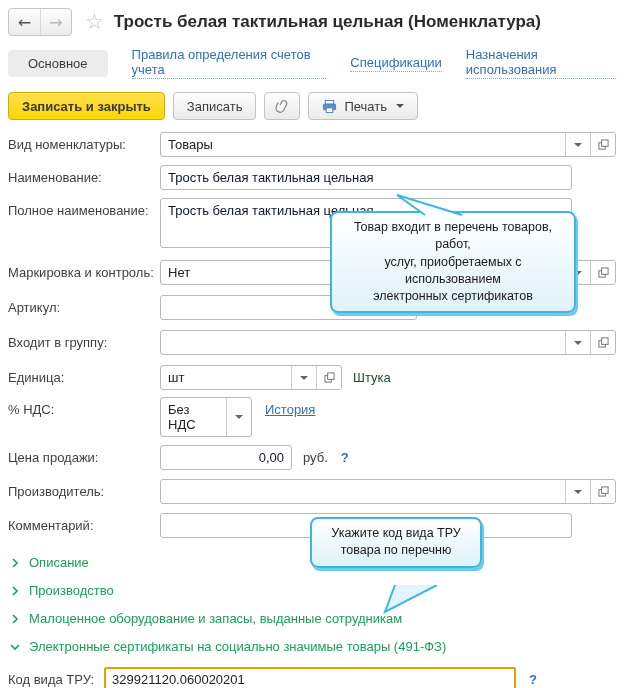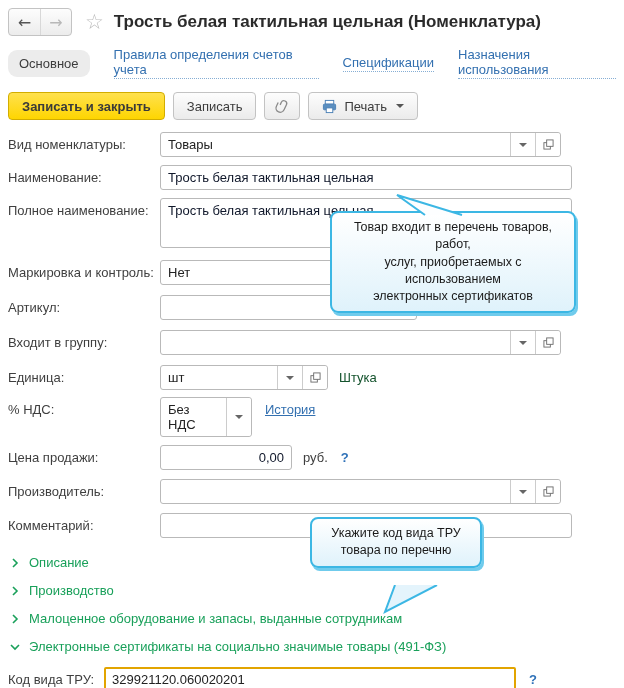--- a/index.html
+++ b/index.html
@@ -17,21 +17,21 @@
              background:linear-gradient(#fdfdfd,#ececec); }
   .navbtn { width:31px; height:26px; display:flex; align-items:center; justify-content:center;
             font-size:16px; font-family:"DejaVu Sans",sans-serif; cursor:pointer; }
   .navbtn.back { color:#555; }
   .navbtn.fwd  { color:#b8b8b8; border-left:1px solid #d8d8d8; }
   .star { color:#bdbdbd; font-size:21px; margin:0 10px 0 13px; font-family:"DejaVu Sans",sans-serif; }
   .title { font-size:17px; font-weight:bold; color:#2b2b2b; white-space:nowrap; }
 
   
   .tabs { display:flex; align-items:center; gap:24px; padding:11px 8px 2px 8px; }
-  .tab-active { background:#ececec; border-radius:9px; padding:6px 11px; color:#3c3c3c; cursor:default; }
+  .tab-active { background:#ececec; border-radius:4px; padding:6px 20px; color:#3c3c3c; cursor:default; }
   .tab-link { color:#3370b0; border-bottom:1px dotted #86aed4; padding-bottom:1px; cursor:pointer; }
 
   
   .toolbar { display:flex; gap:8px; padding:11px 8px 0 8px; align-items:center; }
   .btn { height:28px; display:inline-flex; align-items:center; gap:7px; padding:0 13px;
          border:1px solid #c3c3c3; border-radius:4px; background:linear-gradient(#fdfdfd,#ebebeb);
          color:#3c3c3c; cursor:pointer; }
   .btn-primary { background:linear-gradient(#ffe14e,#fed501); border-color:#d2ad00;
                  font-weight:bold; color:#3a3a3a; }
   .btn-icon { width:36px; padding:0; justify-content:center; }
@@ -46,24 +46,24 @@
           padding:4px 7px; color:#0f172a; }
   .tarea { height:50px; }
   .combo { display:flex; align-items:stretch; border:1px solid #b9b9b9; border-radius:3px;
            background:#fff; min-height:25px; }
   .combo .val { flex:1; padding:4px 7px; color:#222; }
   .cbtn { width:25px; border-left:1px solid #cccccc; display:flex; align-items:center;
           justify-content:center; background:#fff; cursor:pointer; }
   .cbtn:last-child { border-radius:0 3px 3px 0; }
   .tri { width:0; height:0; border-left:4px solid transparent; border-right:4px solid transparent;
          border-top:4px solid #666; }
-  .w-full { width:401px; }
+  .w-full { width:456px; }
   .w-name { width:412px; }
   .w-article { width:257px; }
-  .w-unit { width:168px; }
+  .w-unit { width:182px; }
   .w-vat { width:92px; }
   .w-price { width:132px; }
   .num { text-align:right; }
   .sfx { padding:5px 0 0 11px; color:#3f3f3f; }
   .sfx-gray { color:#14532d; }
   .help { color:#2e71b8; font-weight:bold; padding:5px 0 0 13px; cursor:pointer; }
   .link { color:#3370b0; text-decoration:underline; margin:5px 0 0 13px; cursor:pointer; }
 
   
   .grp { display:flex; align-items:center; gap:9px; margin:0 0 13px 2px; color:#19a05a; cursor:pointer; }

